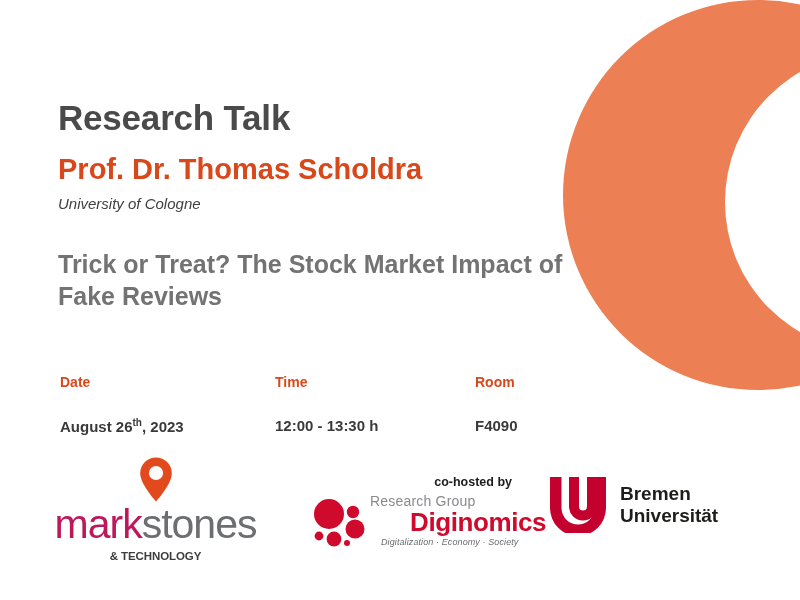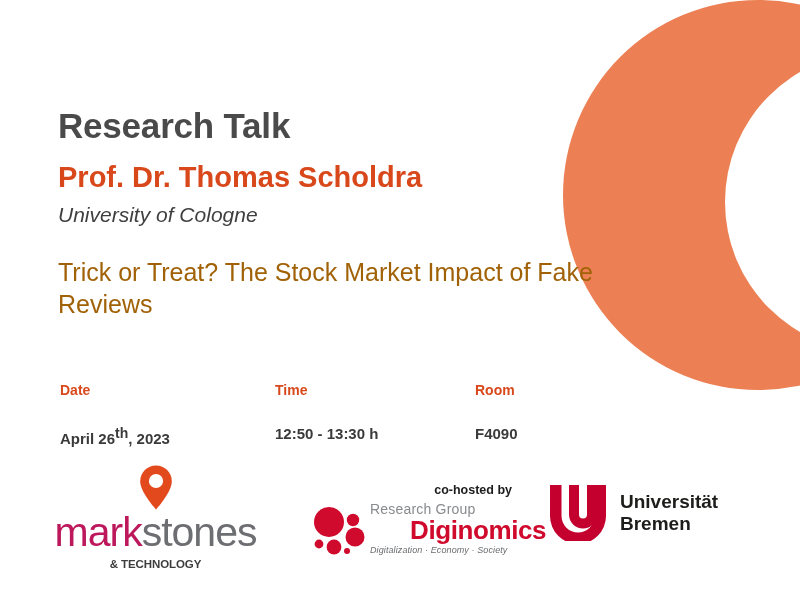--- a/index.html
+++ b/index.html
@@ -48,21 +48,21 @@
     width: 300px;
     height: 300px;
     border-radius: 50%;
     background: #ffffff;
   }
 
   
   .content {
     position: absolute;
     left: 0;
-    top: 8px;
+    top: 0;
     width: 800px;
     height: 420px;
   }
   .kicker {
     position: absolute;
     left: 58px;
     top: 100px;
     font-size: 35px;
     font-weight: bold;
     color: #4a4a4a;
@@ -75,33 +75,33 @@
     top: 155px;
     font-size: 29px;
     font-weight: bold;
     color: #d9481b;
     line-height: 1;
   }
   .affiliation {
     position: absolute;
     left: 58px;
     top: 196px;
-    font-size: 21px;
+    font-size: 15px;
     font-style: italic;
     color: #3f3f3f;
     line-height: 1;
   }
   .talk-title {
     position: absolute;
     left: 58px;
     top: 248px;
     width: 545px;
     font-size: 25px;
-    font-weight: normal;
-    color: #a16207;
+    font-weight: bold;
+    color: #737373;
     line-height: 1.28;
   }
 
   
   .details {
     position: absolute;
     left: 60px;
     top: 375px;
     width: 620px;
     display: flex;
@@ -121,21 +121,21 @@
   }
   .detail-val {
     margin-top: 29px;
     font-size: 15px;
     font-weight: bold;
     color: #3a3a3a;
     line-height: 1;
     white-space: nowrap;
   }
   .detail-val sup {
-    font-size: 14px;
+    font-size: 10px;
     vertical-align: super;
   }
 
   
   .logos {
     position: absolute;
     left: 0;
     top: 455px;
     width: 800px;
     height: 145px;
@@ -217,20 +217,21 @@
     line-height: 1.0;
     letter-spacing: -0.4px;
     margin-left: 40px;
   }
   .digi-tag {
     margin-top: 2px;
     font-size: 9px;
     font-style: italic;
     color: #6b6d70;
     letter-spacing: 0.1px;
+    margin-left: 11px;
   }
 
   
   .logo-bremen {
     position: absolute;
     left: 548px;
     top: 22px;
     width: 210px;
     display: flex;
     align-items: center;
@@ -263,26 +264,26 @@
 
     <div class="kicker">Research Talk</div>
     <div class="speaker">Prof. Dr. Thomas Scholdra</div>
     <div class="affiliation">University of Cologne</div>
     <div class="talk-title">Trick or Treat? The Stock Market Impact of Fake Reviews</div>
 
     <div class="details">
 
       <div class="detail-col col-date">
         <div class="detail-head">Date</div>
-        <div class="detail-val"><span>April 26</span><sup>th</sup><span>, 2023</span></div>
+        <div class="detail-val"><span>August 26</span><sup>th</sup><span>, 2023</span></div>
       </div>
 
       <div class="detail-col col-time">
         <div class="detail-head">Time</div>
-        <div class="detail-val">12:50 - 13:30 h</div>
+        <div class="detail-val">12:00 - 13:30 h</div>
       </div>
 
       <div class="detail-col col-room">
         <div class="detail-head">Room</div>
         <div class="detail-val">F4090</div>
       </div>
 
     </div>
 
     <div class="logos">
@@ -322,20 +323,20 @@
       </div>
 
       <div class="logo-bremen">
         <div class="bremen-mark">
           <svg width="60" height="56" viewBox="0 0 60 56" xmlns="http://www.w3.org/2000/svg">
             <path d="M2 0 h11.5 v31 a16.5 16.5 0 0 0 33 0 V0 H58 v31 a28 28 0 0 1 -56 0 Z" fill="#c3002e"></path>
             <path d="M21 0 h10 v29.5 a4 4 0 0 0 8 0 V0 h10 v29.5 a14 14 0 0 1 -28 0 Z" fill="#c3002e"></path>
           </svg>
         </div>
         <div class="bremen-text">
+          <div>Bremen</div>
           <div>Universität</div>
-          <div>Bremen</div>
         </div>
       </div>
 
     </div>
   </div>
 </div>
 
 </body></html>

